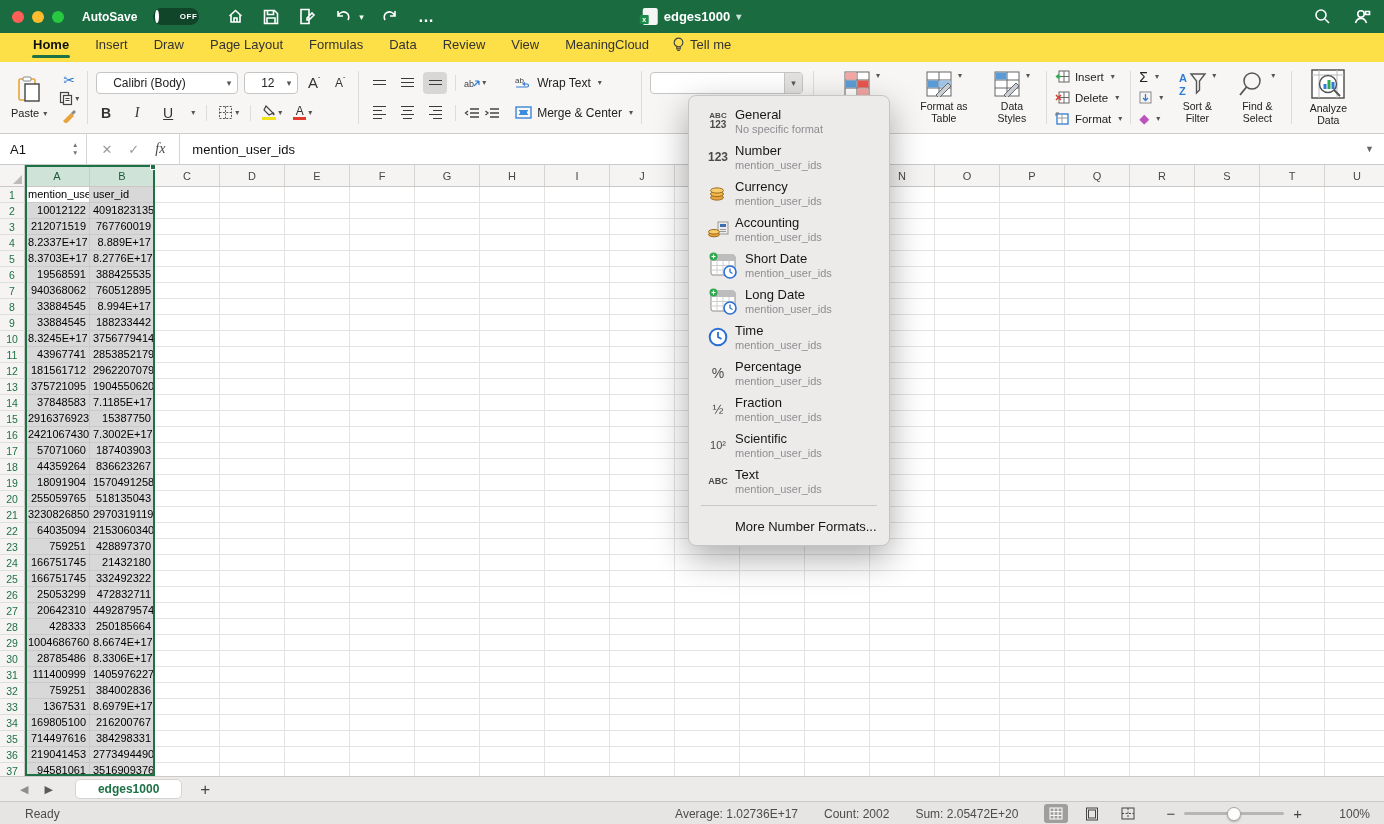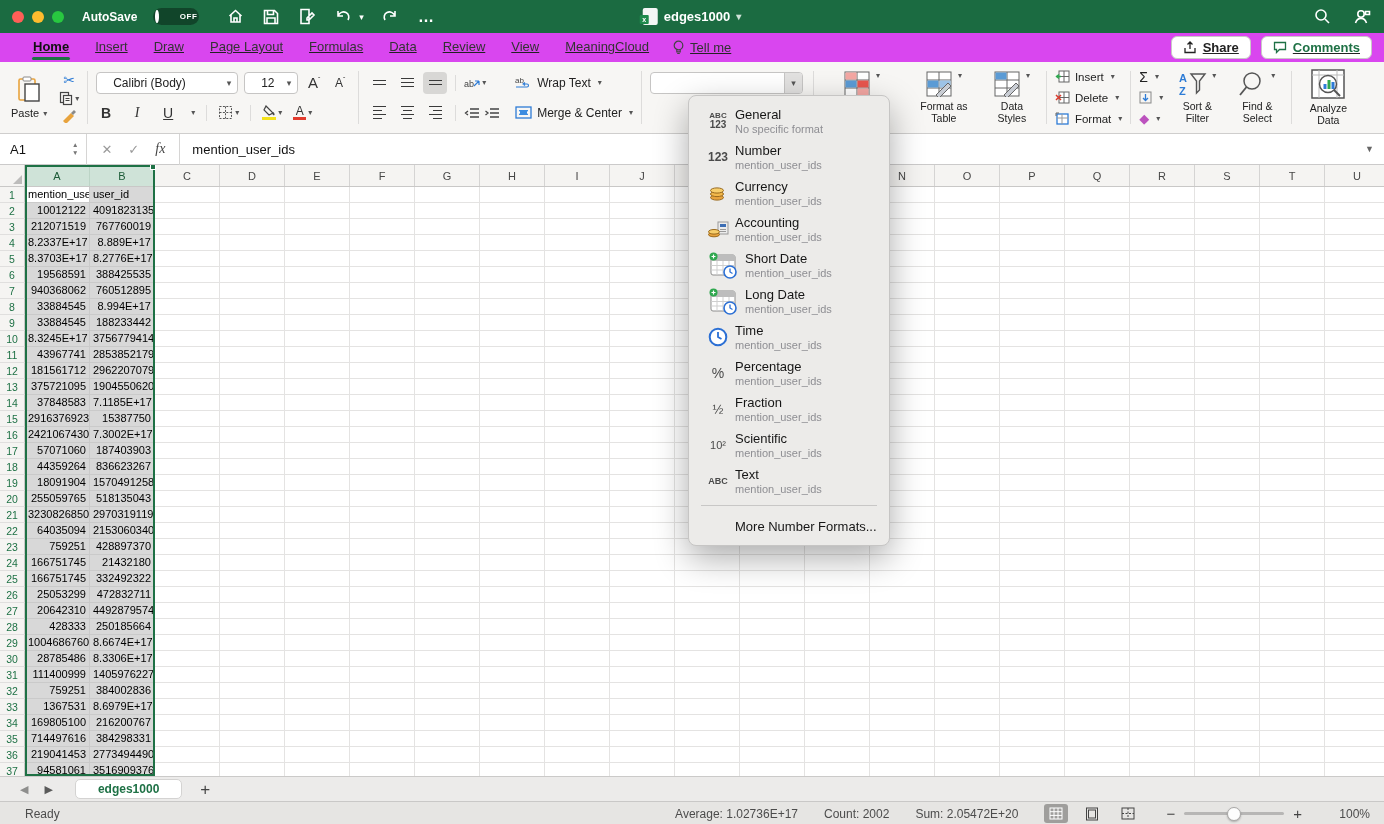--- a/index.html
+++ b/index.html
@@ -19,21 +19,21 @@
   .tb-ic { width:20px; height:20px; display:flex; align-items:center; justify-content:center; }
   .tb-ic svg { stroke:#fff; fill:none; stroke-width:1.6; }
   .tb-chev { font-size:9px; margin-left:-10px; }
   .doc-title { position:absolute; left:50%; top:0; height:33px; transform:translateX(-50%); display:flex; align-items:center; gap:6px; font-weight:bold; font-size:13px; }
   .xl-icon { width:15px; height:17px; position:relative; background:#F4F6F5; border-radius:2px; }
   .xl-badge { position:absolute; left:-3px; bottom:1px; width:9px; height:9px; background:#1E8A4C; border-radius:1px; color:#fff; font-size:7px; font-weight:bold; display:flex; align-items:center; justify-content:center; }
   .title-chev { font-size:10px; color:#CFE3D8; }
   .tb-right { margin-left:auto; display:flex; align-items:center; gap:20px; }
 
   
-  .tabrow { height:29px; background:#d946ef; display:flex; align-items:center; padding:0 12px 0 20px;text-decoration:underline; }
+  .tabrow { height:29px; background:#fde047; display:flex; align-items:flex-start; padding:0 12px 0 20px; }
   .rtab { padding:4px 13px 6px; font-size:13px; color:#333; position:relative; cursor:default; }
   .rtab.active { font-weight:bold; color:#111; }
   .rtab.active::after { content:""; position:absolute; left:12px; right:12px; bottom:0; height:3px; border-radius:2px; background:#1E7145; }
   .tellme { display:flex; align-items:center; gap:5px; padding:4px 10px; font-size:13px; color:#333; }
   .tab-right { margin-left:auto; display:flex; gap:10px; }
   .pillbtn { display:flex; align-items:center; gap:6px; background:#fff; border:1px solid #C9C8C7; border-radius:6px; padding:3px 11px; font-size:13px; font-weight:bold; color:#222; }
   .pillbtn.green { color:#1E7145; }
 
   
   .ribbon { height:72px; background:#F7F6F4; border-bottom:1px solid #CFCECD; display:flex; align-items:stretch; padding:4px 2px; }
@@ -194,34 +194,20 @@
       <div class="rtab">View</div>
       <div class="rtab">MeaningCloud</div>
     </div>
   <div class="tellme">
     <svg width="13" height="15" viewBox="0 0 13 15" style="stroke:#444;fill:none;stroke-width:1.2;">
         <circle cx="6.5" cy="5.5" r="4.3"></circle>
         <path d="M4.8 9.8v2h3.4v-2 M5.2 13.5h2.6"></path>
       </svg>
     <span>Tell me</span>
   </div>
-  <div class="tab-right">
-    <div class="pillbtn">
-      <svg width="14" height="13" viewBox="0 0 14 13" style="stroke:#222;fill:none;stroke-width:1.3;">
-          <path d="M2 7v4.5h10V7 M7 8V1.5 M4.5 3.5 7 1l2.5 2.5"></path>
-        </svg>
-      <span>Share</span>
-    </div>
-    <div class="pillbtn green">
-      <svg width="14" height="13" viewBox="0 0 14 13" style="stroke:#1E7145;fill:none;stroke-width:1.3;">
-          <path d="M1.5 1.5h11v7h-6l-3 3v-3h-2z"></path>
-        </svg>
-      <span>Comments</span>
-    </div>
-  </div>
 </div>
 
 <div class="ribbon">
 
   <div class="rgroup" style="flex-direction:row;align-items:center;gap:8px;">
     <div class="bigbtn">
       <svg width="26" height="28" viewBox="0 0 26 28">
           <rect x="3" y="3" width="16" height="21" rx="1.5" fill="none" stroke="#E8A33D" stroke-width="1.6"></rect>
           <rect x="7" y="1" width="8" height="4" rx="1" fill="#fff" stroke="#8a8a8a"></rect>
           <rect x="9" y="8" width="14" height="17" fill="#fff" stroke="#444" stroke-width="1.4"></rect>

